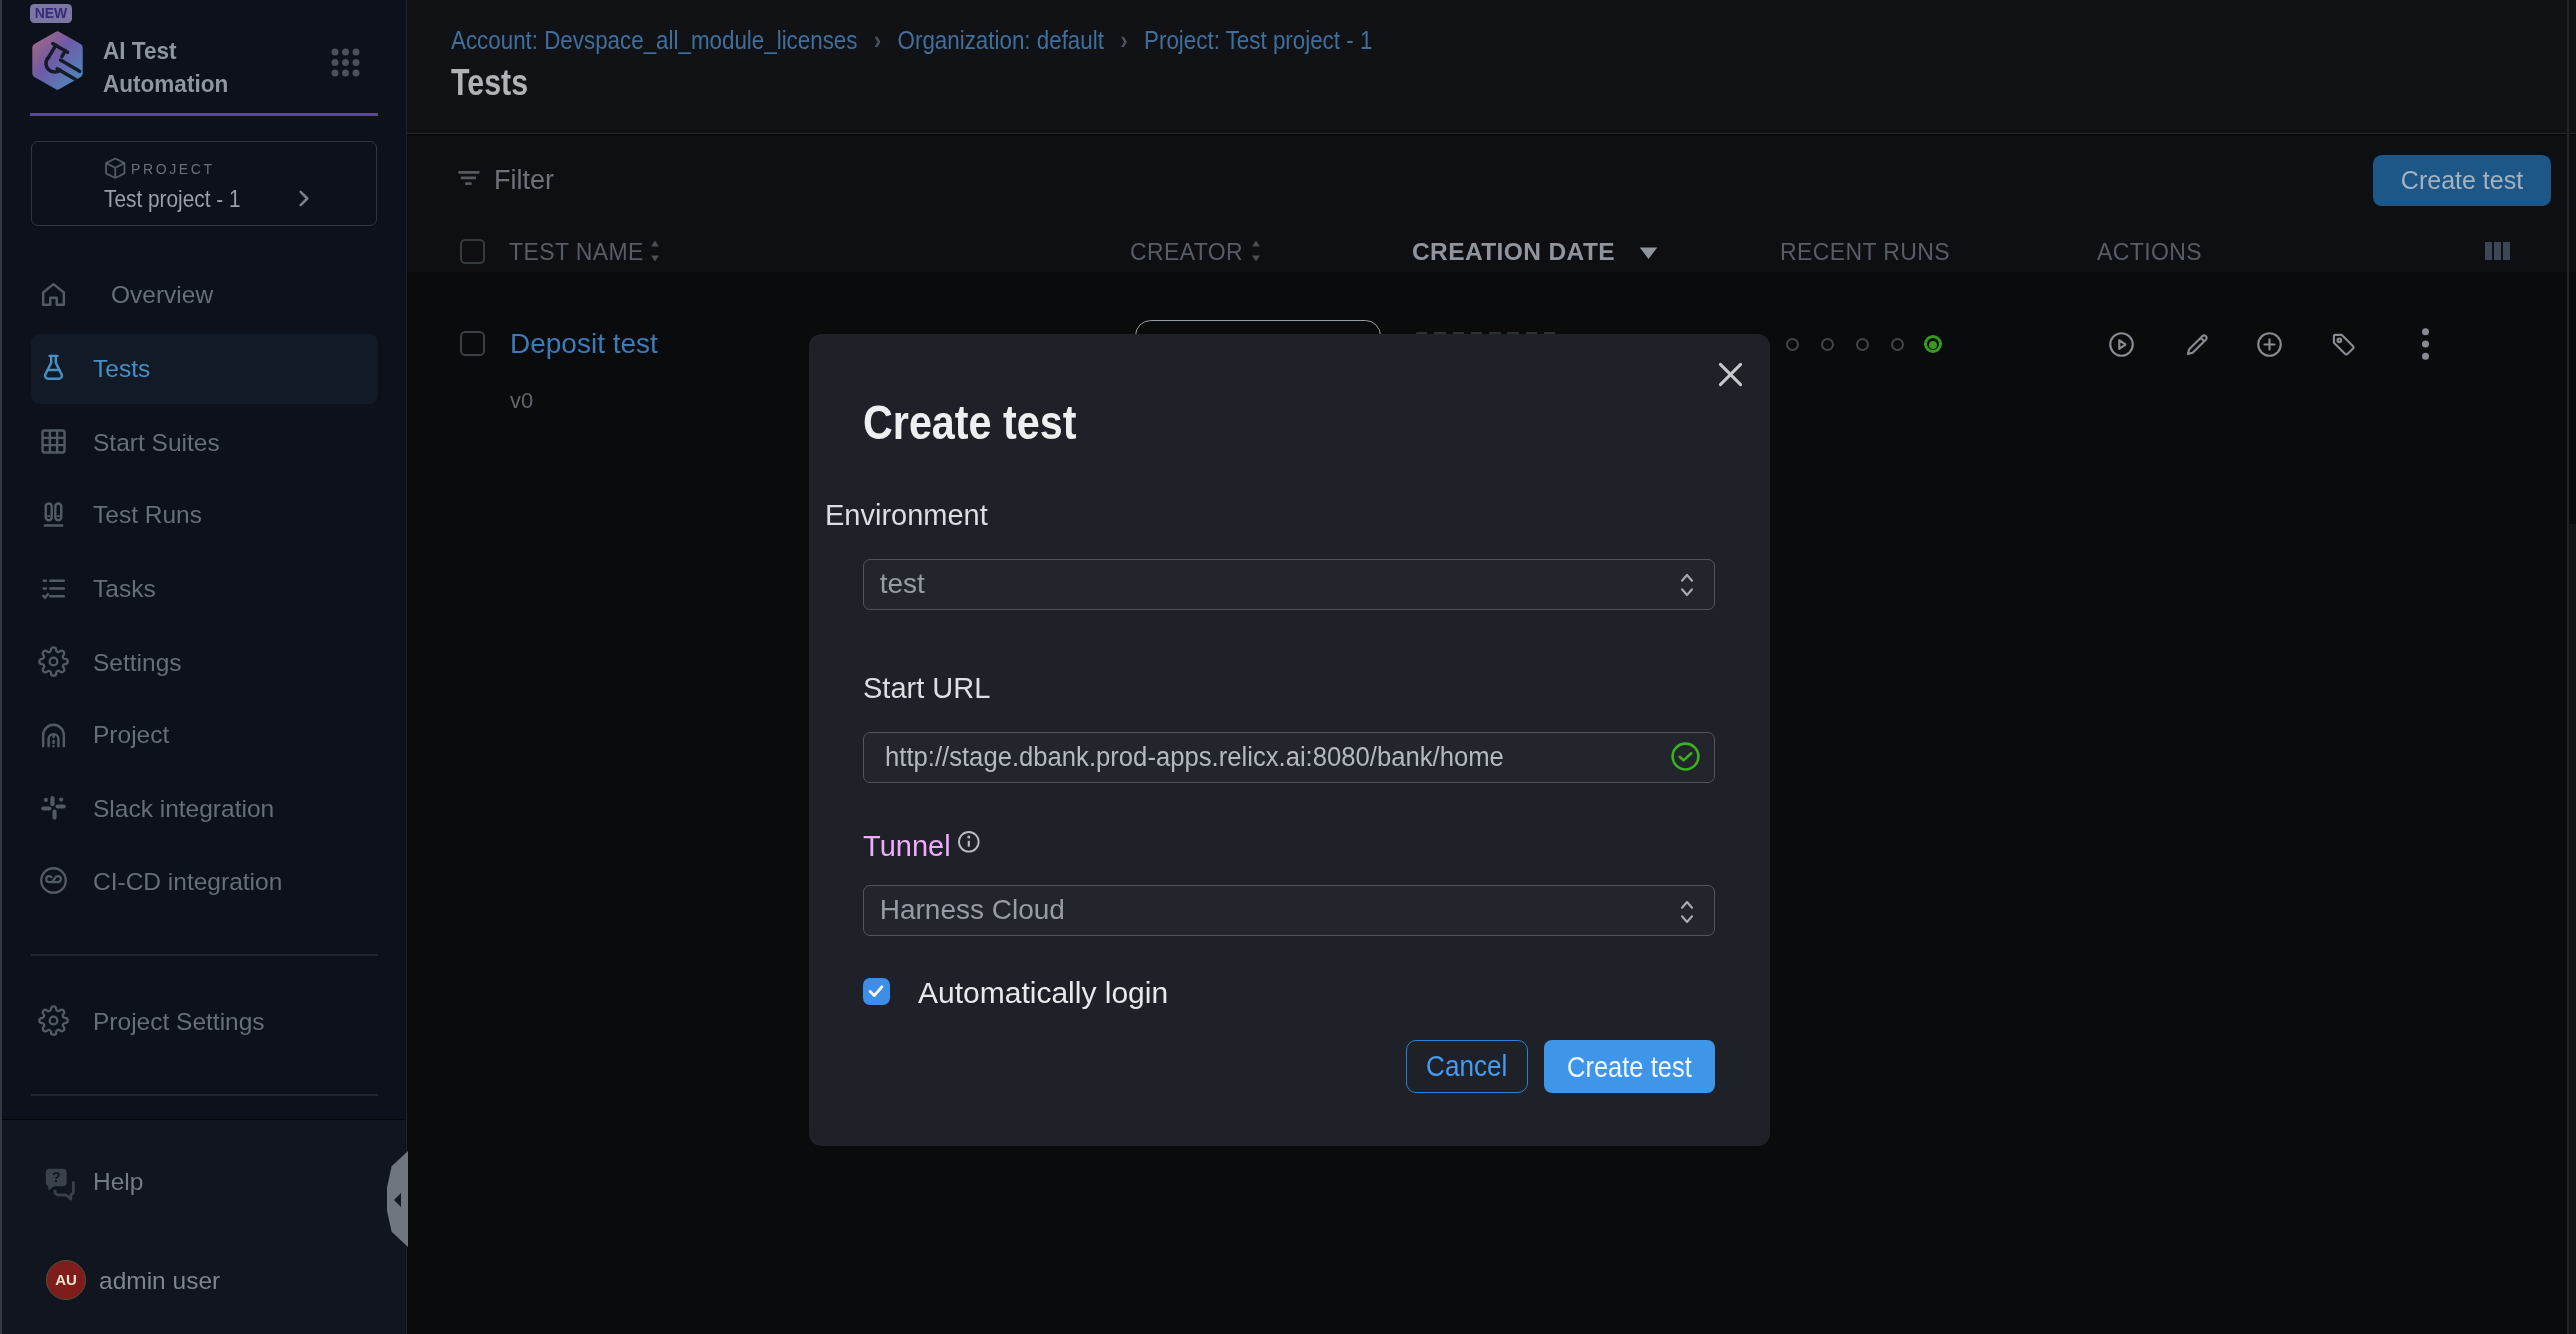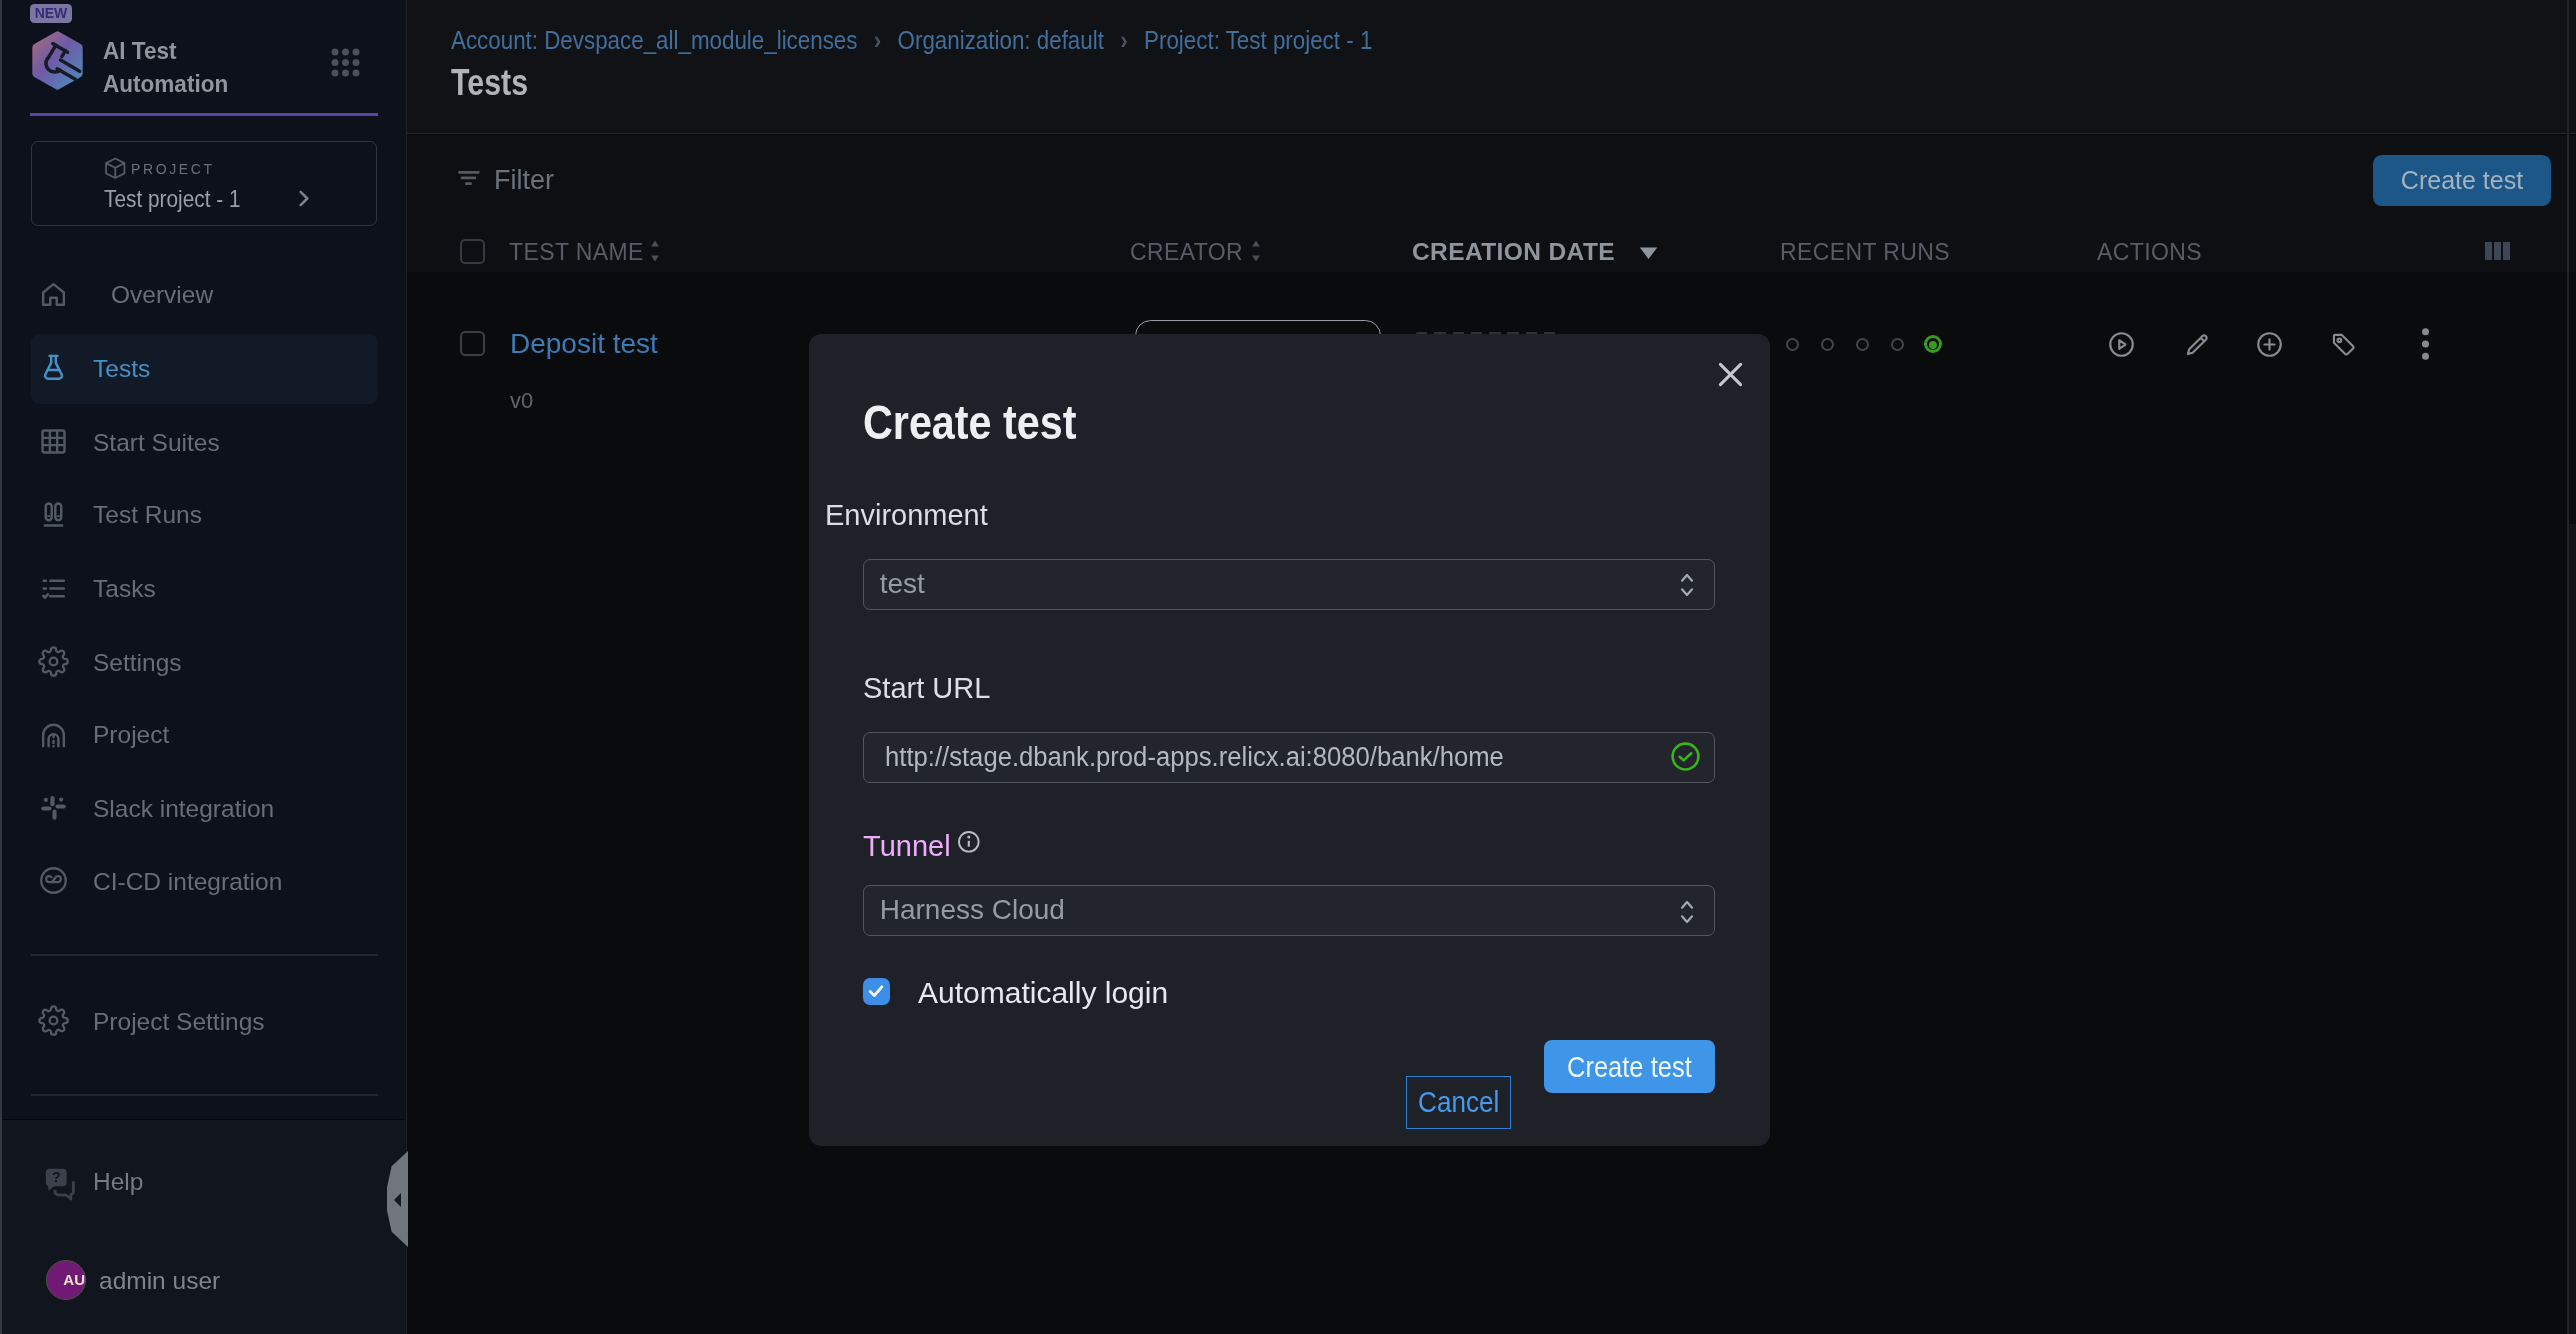--- a/index.html
+++ b/index.html
@@ -146,21 +146,21 @@
 
 <div class="abs" style="left:1.7px;top:1119px;width:403px;height:216px;background:#10151e;border-top:1.7px solid #05070b"></div>
 
 <svg class="abs" style="left:40px;top:1163px" width="40" height="40" viewBox="0 0 24 24">
 <path d="M9 16 v1.2 a2 2 0 0 0 2 2 h4.5 l3 2.4 V19 a2 2 0 0 0 1.5-2 V11" fill="none" stroke="#3a414b" stroke-width="1.7" stroke-linejoin="round"></path>
 <path d="M3.5 5.8 A2.3 2.3 0 0 1 5.8 3.5 H13.7 A2.3 2.3 0 0 1 16 5.8 V11.7 A2.3 2.3 0 0 1 13.7 14 H8.5 L5 16.7 V13.9 A2.3 2.3 0 0 1 3.5 11.7 Z" fill="#3a414b"></path>
 <text x="9.8" y="11.5" font-size="8.5" font-weight="bold" fill="#10151e" text-anchor="middle" font-family="Liberation Sans,sans-serif">?</text>
 </svg>
 <div class="abs nav-label" style="left:93px;top:1168px;color:#747b84">Help</div>
 
-<div class="abs" style="left:46px;top:1260px;width:40px;height:40px;border-radius:50%;background:#701a75;border:1.7px solid #51513f;color:#ece5c8;font-size:15px;font-weight:bold;text-align:right;line-height:38px">AU</div>
+<div class="abs" style="left:46px;top:1260px;width:40px;height:40px;border-radius:50%;background:#7f1d1d;border:1.7px solid #51513f;color:#ece5c8;font-size:15px;font-weight:bold;text-align:center;line-height:38px">AU</div>
 <div class="abs nav-label" style="left:99px;top:1267px;color:#7e858e">admin user</div>
 
 <div class="abs" style="left:387px;top:1151px;width:21px;height:96px;background:#70767e;clip-path:polygon(100% 0,22% 16%,0 38%,0 62%,22% 84%,100% 100%)"></div>
 <div class="abs" style="left:394px;top:1193px;width:0;height:0;border-top:7px solid transparent;border-bottom:7px solid transparent;border-right:7.9px solid #14181f"></div>
 
 <div class="abs" style="left:451px;top:24.5px;font-size:26px;color:#416f9c;white-space:nowrap;transform:scaleX(0.86);transform-origin:left top;white-space:nowrap">Account: Devspace_all_module_licenses<span style="color:#49525c;font-size:26px;padding:0 19px;font-weight:bold">›</span>Organization: default<span style="color:#49525c;font-size:26px;padding:0 19px;font-weight:bold">›</span>Project: Test project - 1</div>
 
 <div class="abs" style="left:451px;top:62px;font-size:37px;font-weight:bold;color:#b0b3b7;transform:scaleX(0.82);transform-origin:left top">Tests</div>
 
 <svg class="abs" style="left:458px;top:170px" width="23" height="17.5" viewBox="0 0 26 20" fill="#55595f">
@@ -260,15 +260,15 @@
 <svg class="abs" style="left:1677px;top:898px" width="20" height="28" viewBox="0 0 28 38" fill="none" stroke="#a7acb3" stroke-width="3" stroke-linecap="round" stroke-linejoin="round">
 <path d="M7 13 L14 5 L21 13 M7 25 L14 33 L21 25"></path>
   </svg>
 
 <div class="abs" style="left:863px;top:978px;width:27px;height:27px;background:#3d8ee6;border-radius:7px"></div>
 <svg class="abs" style="left:866px;top:981px" width="20" height="20" viewBox="0 0 24 24" fill="none" stroke="#ffffff" stroke-width="3.4" stroke-linecap="round" stroke-linejoin="round">
     <path d="M5 12.5 L10 17.5 L19 7"></path>
   </svg>
 <div class="abs" style="left:918px;top:976px;font-size:30px;color:#e7eaed">Automatically login</div>
 
-<div class="abs" style="left:1406px;top:1076px;width:105px;height:53px;border:1.7px solid #2f7fd2;border-radius:0;font-size:30px;color:#459bf0;text-align:center;line-height:50px"><span style="display:inline-block;transform:scaleX(0.87)">Cancel</span></div>
+<div class="abs" style="left:1406px;top:1040px;width:122px;height:53px;border:1.7px solid #2f7fd2;border-radius:10px;font-size:30px;color:#459bf0;text-align:center;line-height:50px"><span style="display:inline-block;transform:scaleX(0.87)">Cancel</span></div>
 <div class="abs" style="left:1544px;top:1040px;width:171px;height:53px;background:#3f96e8;border-radius:7.9px;font-size:30px;color:#eef6fd;text-align:center;line-height:53px"><span style="display:inline-block;transform:scaleX(0.85)">Create test</span></div>
 
 
 </body></html>

